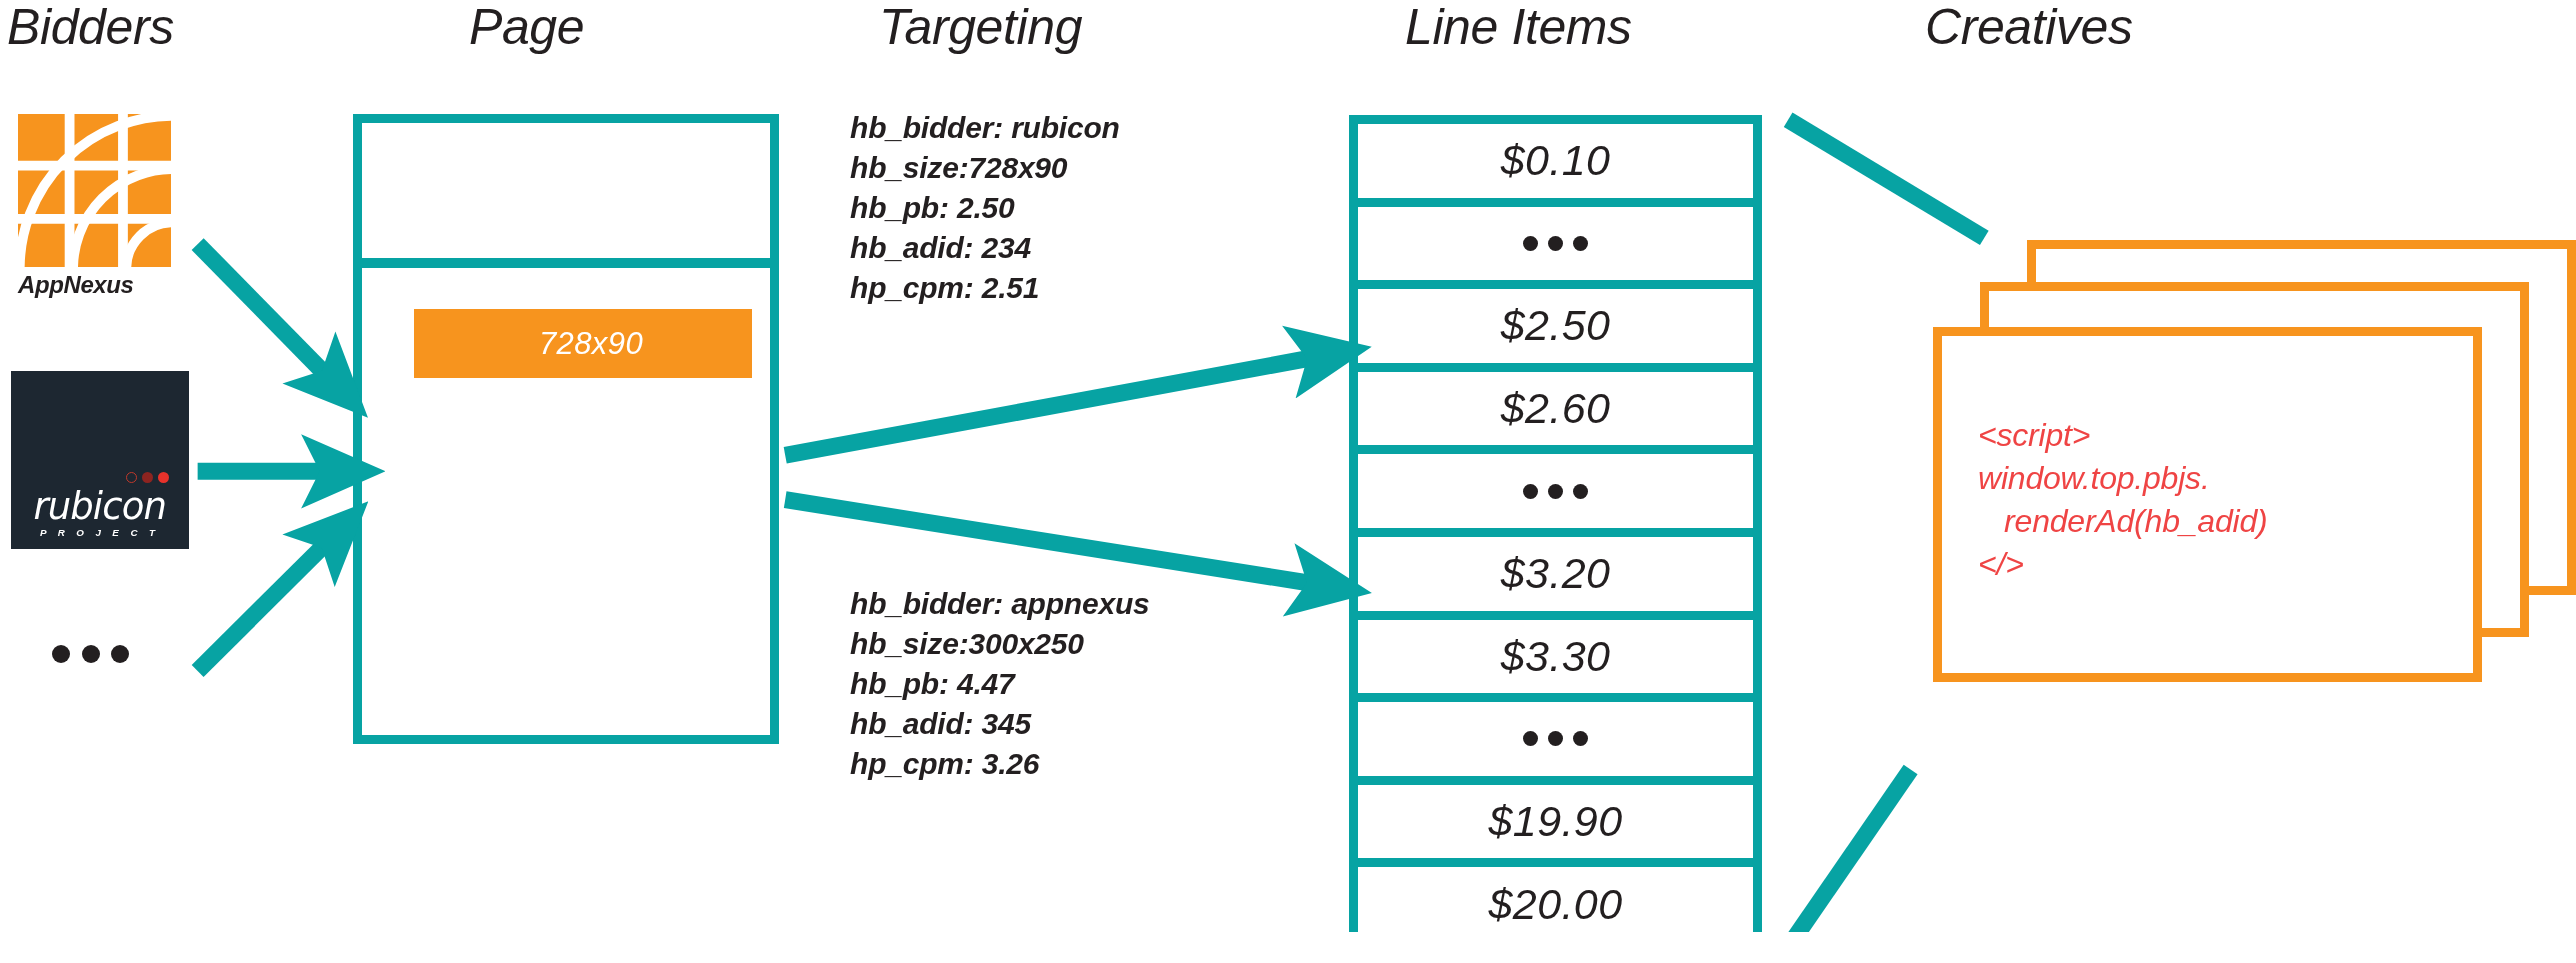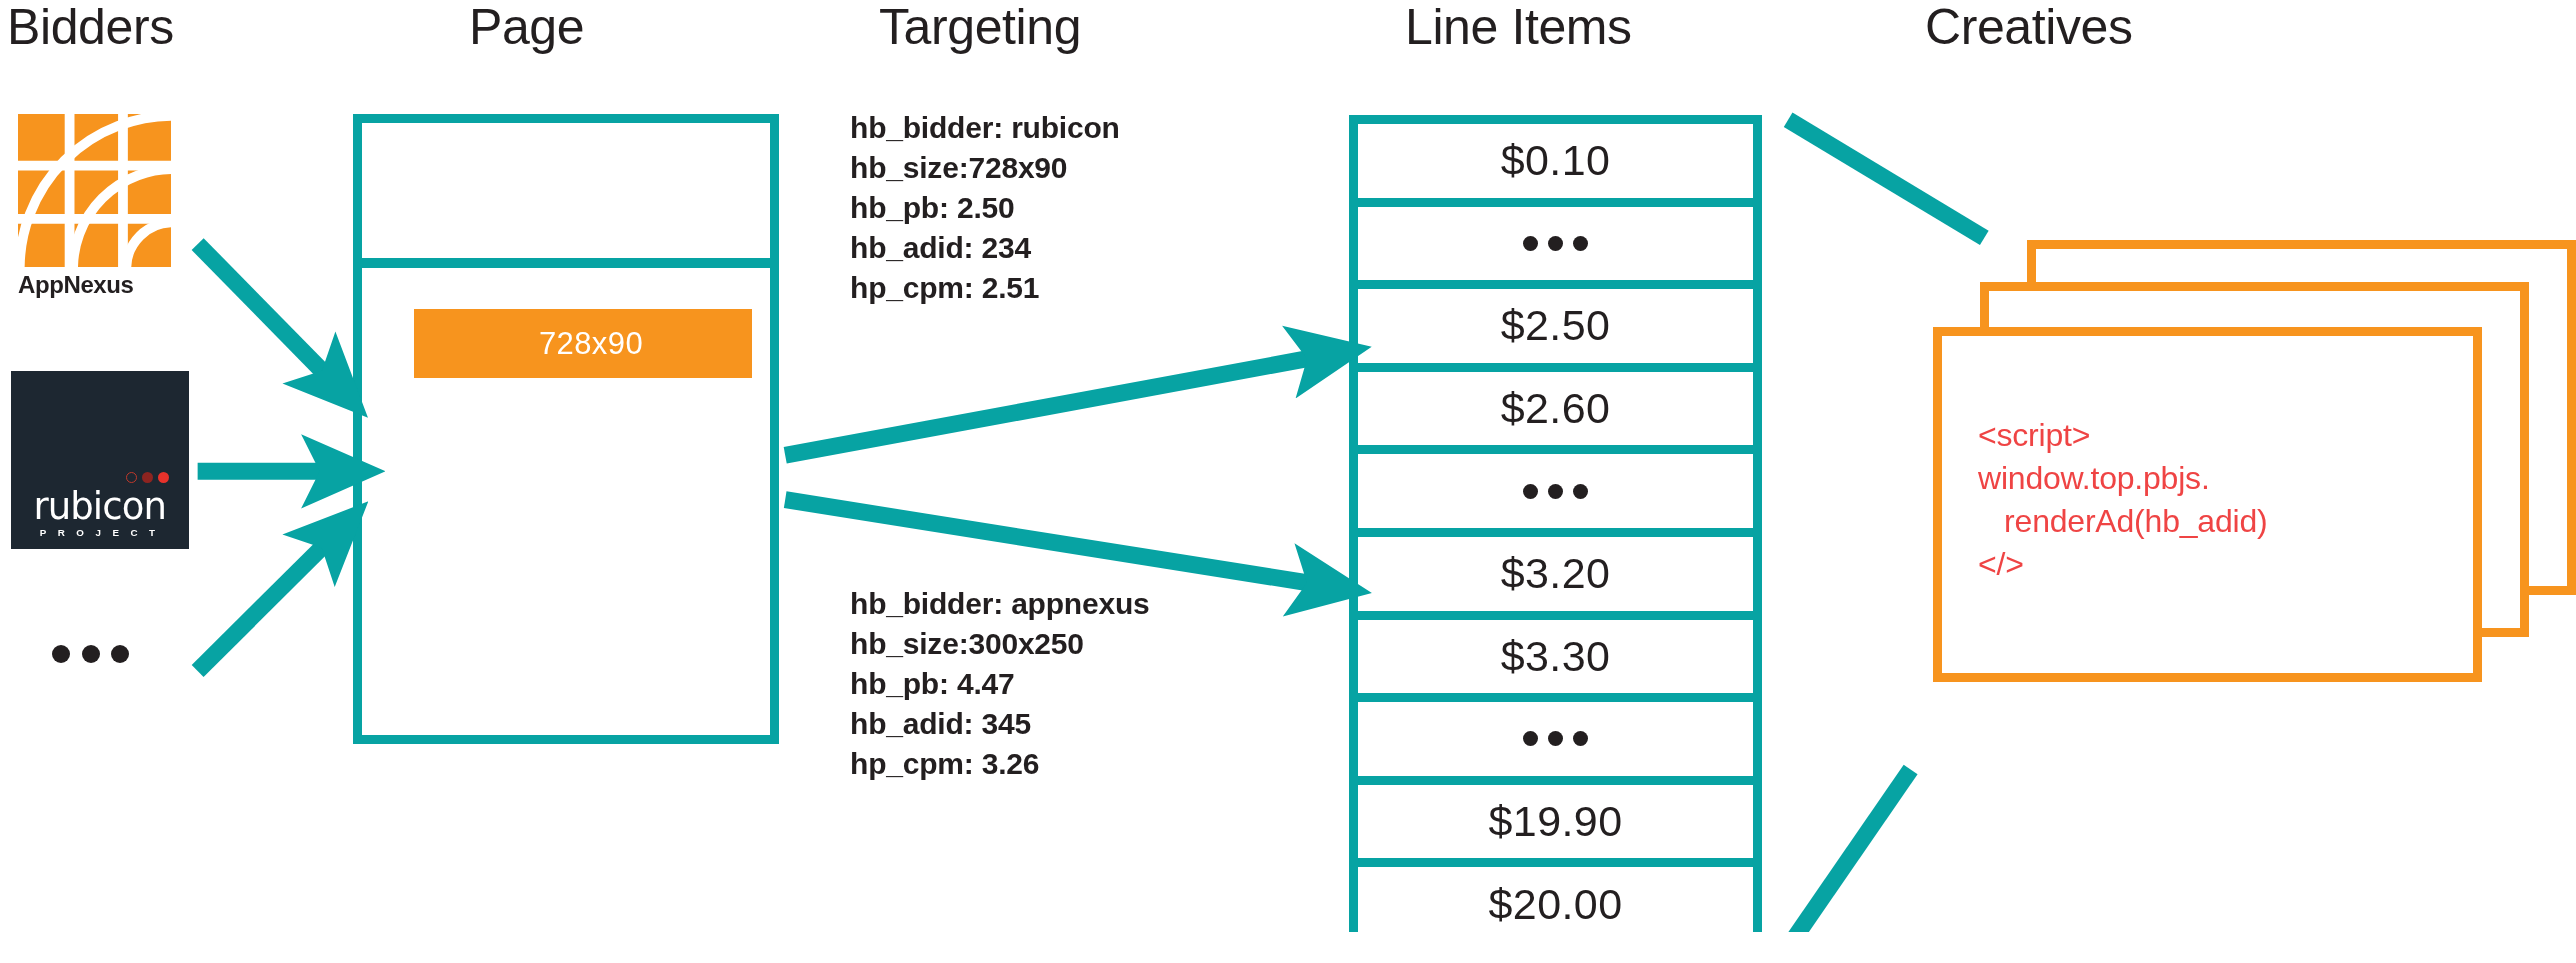--- a/index.html
+++ b/index.html
@@ -10,20 +10,21 @@
   body {
     font-family: "Liberation Sans", sans-serif;
     color: #231f20;
   }
   #stage {
     position: relative;
     width: 2576px;
     height: 932px;
     background: #ffffff;
     overflow: hidden;
+    font-style: italic;
   }
   .col-header {
     position: absolute;
     font-size: 50px;
     font-weight: 400;
     letter-spacing: -0.4px;
     color: #231f20;
     white-space: nowrap;
     line-height: 1;
   }

